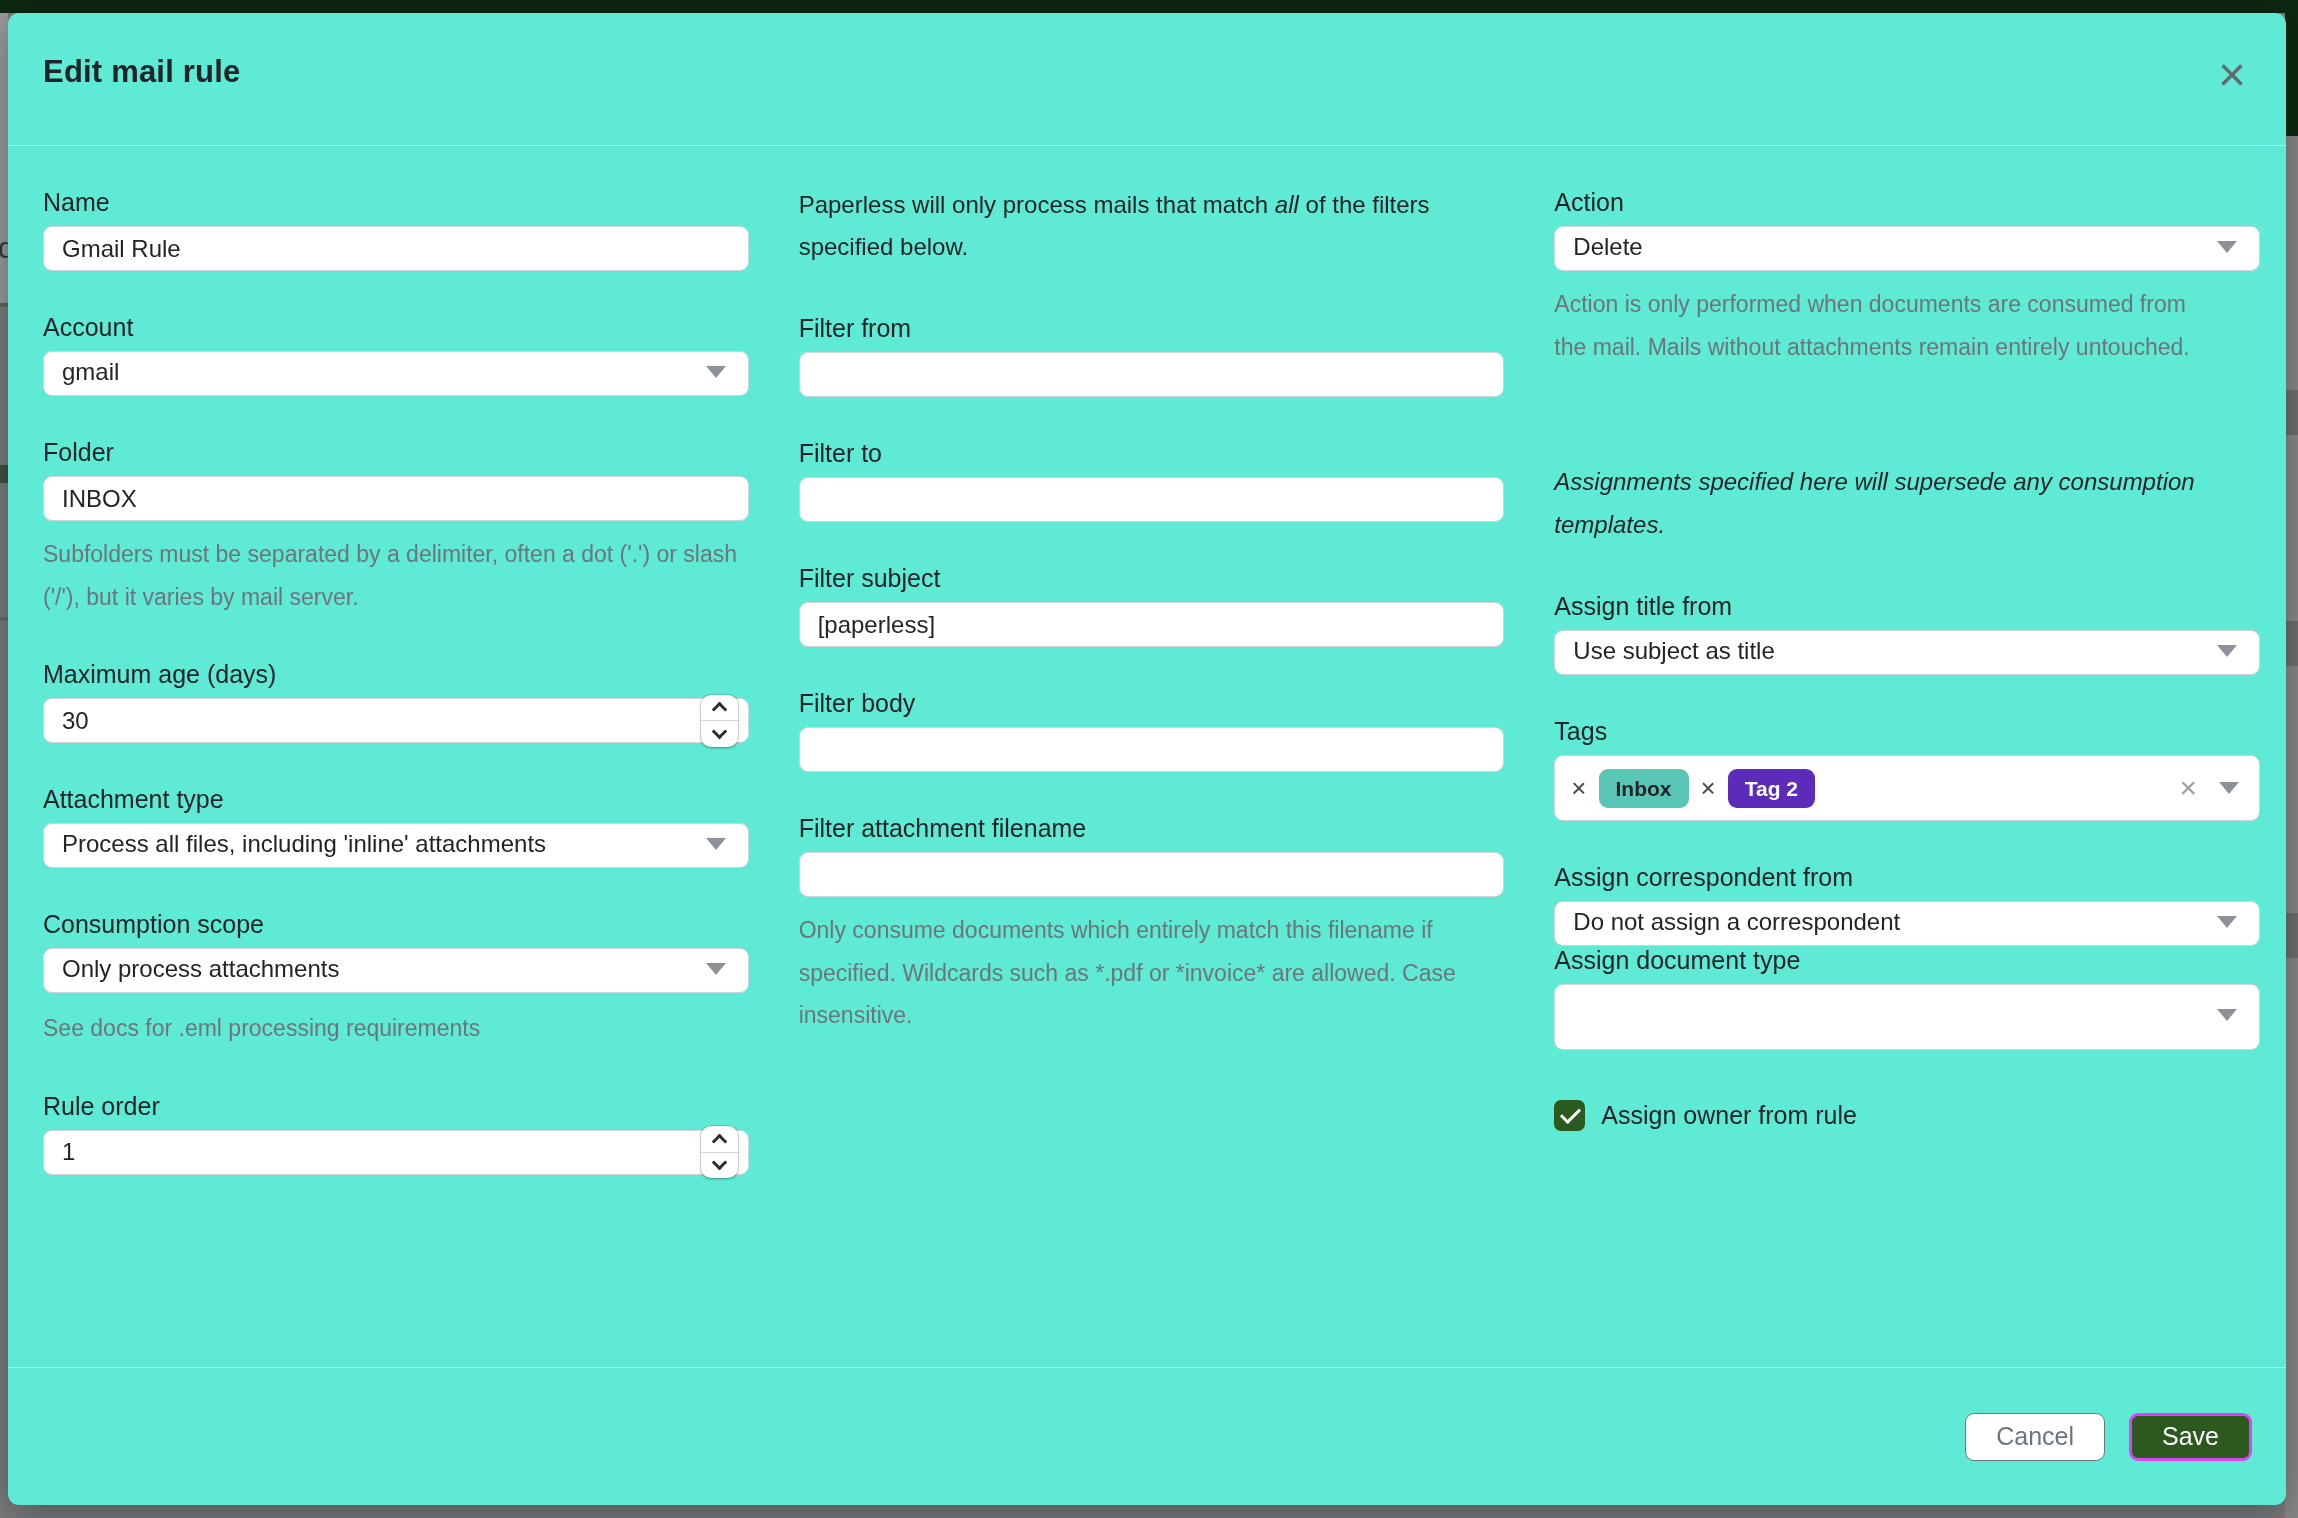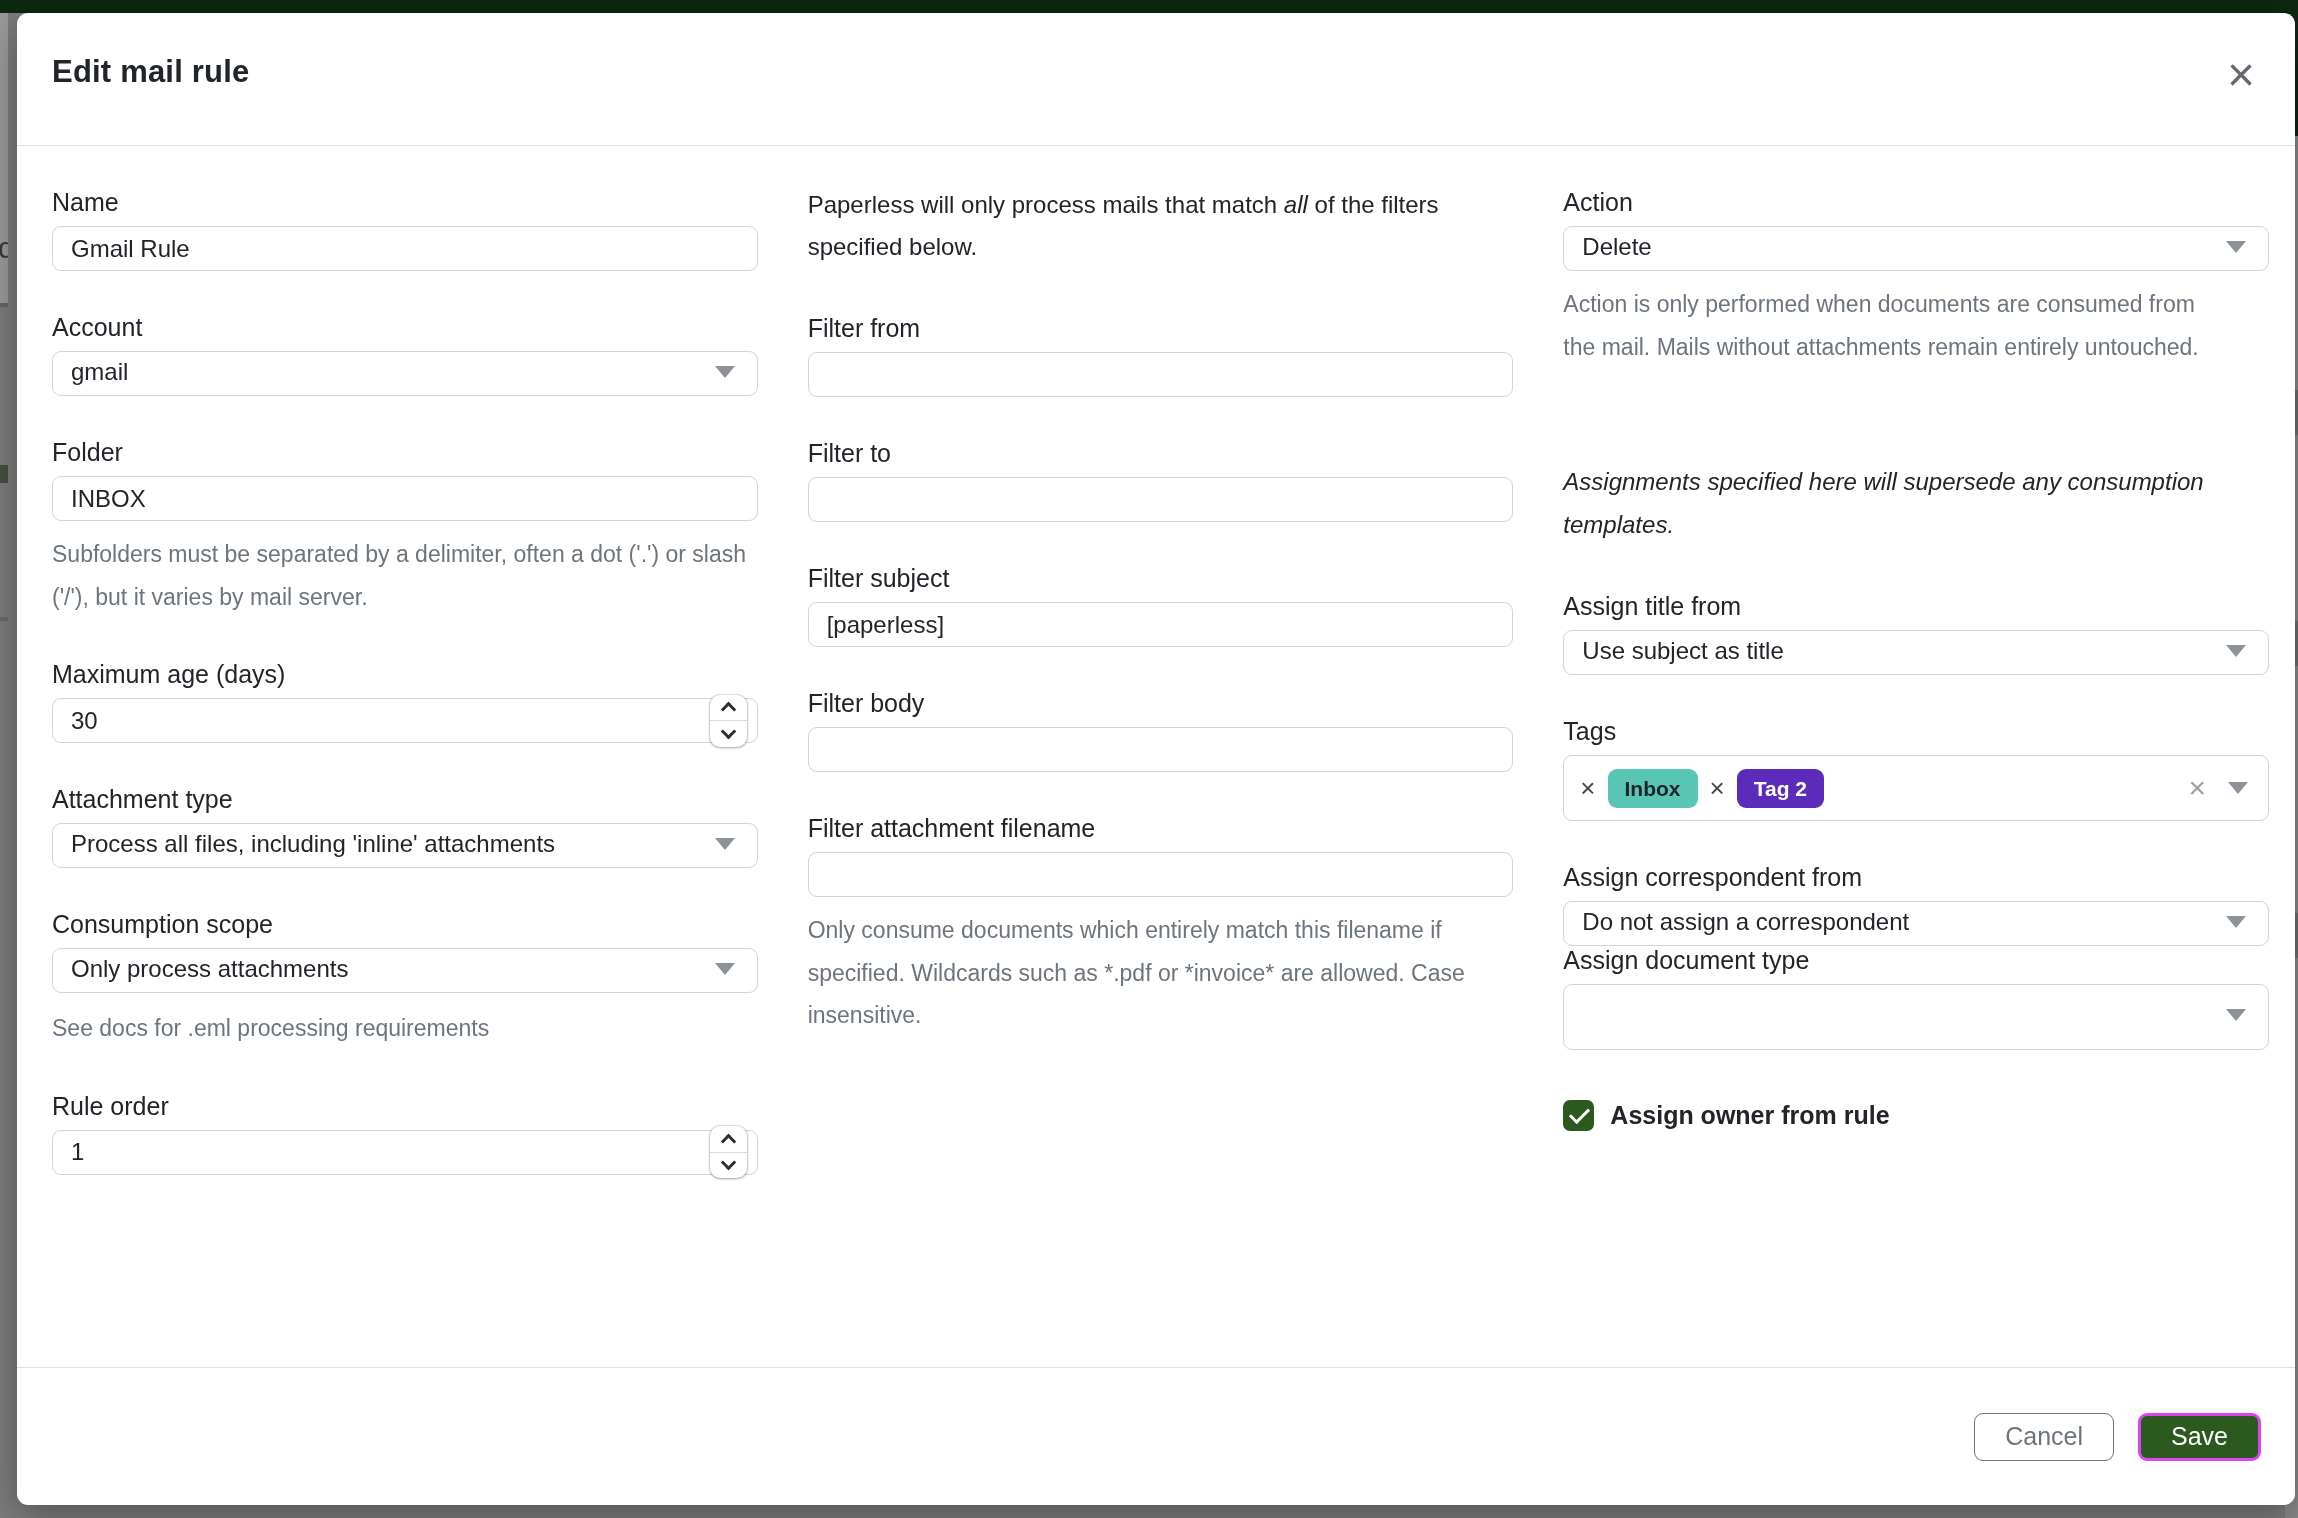--- a/index.html
+++ b/index.html
@@ -19,23 +19,23 @@
   .bg-left .line2 { position: absolute; left: 0; top: 452px; width: 8px; height: 18px; background: #43523f; }
   .bg-left .line3 { position: absolute; left: 0; top: 604px; width: 8px; height: 4px; background: #6b6b6b; }
   .bg-right { position: absolute; right: 0; top: 13px; width: 13px; height: 1505px; background: #8a8a8a; overflow: hidden; }
   .bg-right .green { position: absolute; left: 0; top: 0; width: 13px; height: 123px; background: #0d2810; }
   .bg-right .band1 { position: absolute; left: 0; top: 377px; width: 13px; height: 45px; background: #707070; }
   .bg-right .band2 { position: absolute; left: 0; top: 608px; width: 13px; height: 45px; background: #707070; }
   .bg-right .band3 { position: absolute; left: 0; top: 900px; width: 13px; height: 45px; background: #707070; }
 
   
   .modal {
-    position: absolute; left: 17px; top: 13px;
+    position: absolute; left: 8px; top: 13px;
     width: 2278px; height: 1492px;
-    background: #ffffff;
+    background: #5eead4;
     border-radius: 11px;
     box-shadow: 0 10px 40px rgba(0,0,0,.35);
     display: flex; flex-direction: column;
     overflow: hidden;
   }
   .modal-header {
     height: 133px; flex: 0 0 133px;
     padding: 40px 40px 0 35px;
     display: flex; justify-content: space-between; align-items: flex-start;
     border-bottom: 1px solid #dee2e6;
@@ -93,21 +93,21 @@
 
   
   .tags-box { height: 66px; display: flex; align-items: center; padding: 0 20px 0 16px; gap: 12px; cursor: pointer; }
   .tag-x { color: #444a50; font-size: 26px; line-height: 1; cursor: pointer; }
   .chip { border-radius: 9px; padding: 8px 17px; font-size: 21px; font-weight: 700; line-height: 1.1; white-space: nowrap; }
   .tags-spacer { flex: 1 1 auto; }
   .clear-x { color: #9aa0a6; font-size: 30px; line-height: 1; margin-right: 10px; cursor: pointer; }
   .empty-select { height: 66px; }
 
   
-  .check-row { display: flex; align-items: center; gap: 16px; margin-top: 50px; font-weight: bold; }
+  .check-row { display: flex; align-items: center; gap: 16px; margin-top: 50px; }
   .checkbox {
     width: 31px; height: 31px; border-radius: 7px; background: #2b591e;
     position: relative; cursor: pointer; flex: 0 0 auto;
   }
   .checkbox::after {
     content: ""; position: absolute; left: 11px; top: 4px;
     width: 8px; height: 16px;
     border: solid #fff; border-width: 0 3.5px 3.5px 0;
     transform: rotate(45deg);
   }

